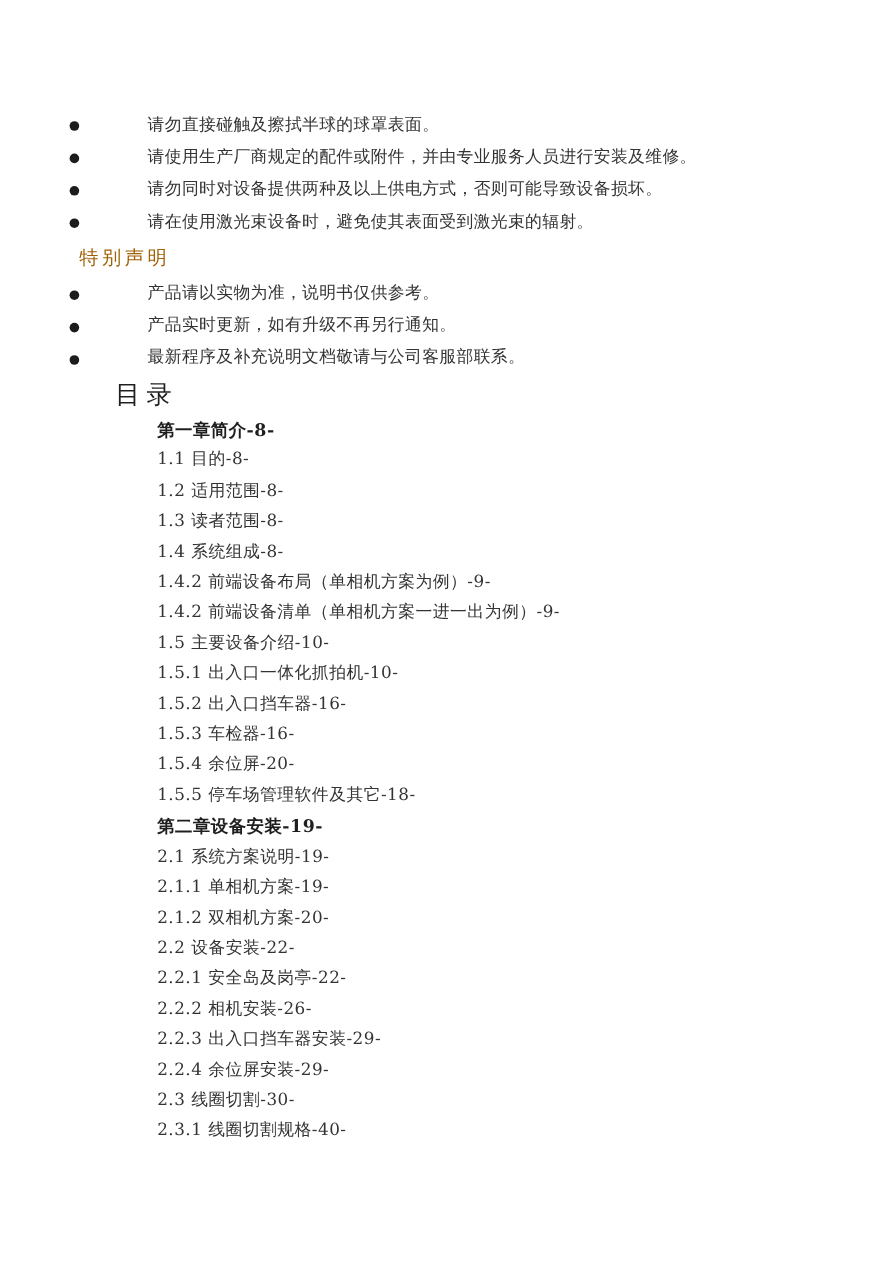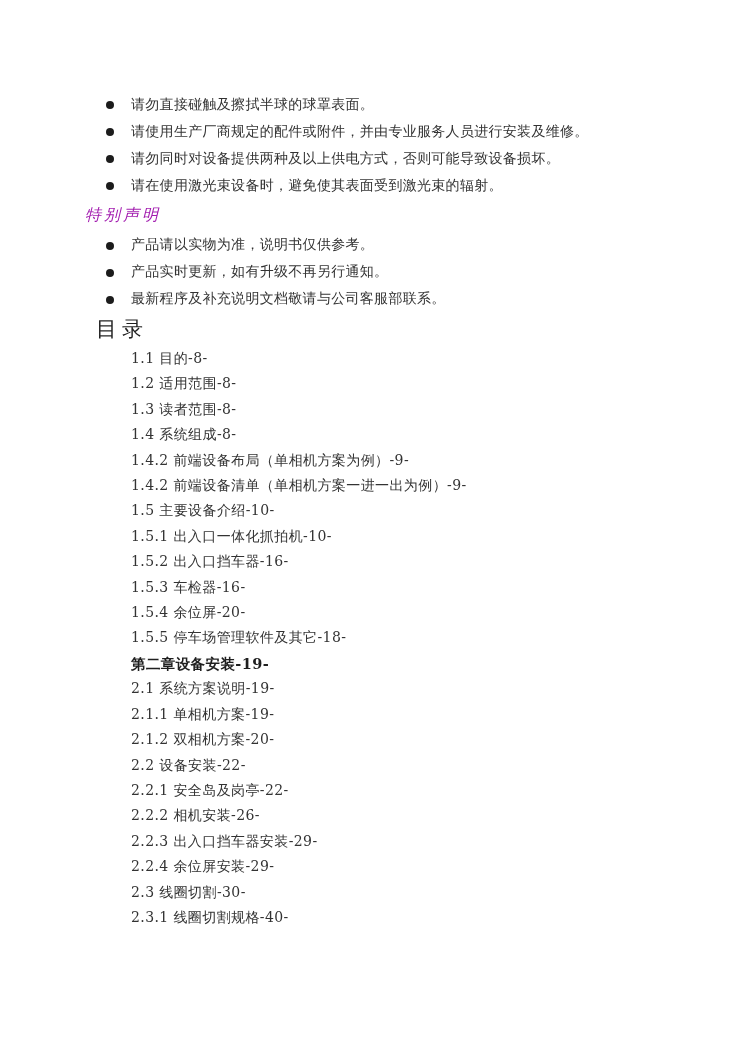--- a/index.html
+++ b/index.html
@@ -13,46 +13,46 @@
     color: #333333;
     overflow: hidden;
     box-sizing: border-box;
     padding-top: 91px;
   }
   
   .bullet-list { }
   .bullet-row {
     display: flex;
     align-items: flex-start;
-    padding-left: 106px;
+    padding-left: 58px;
     line-height: 27px;
     font-size: 14px;
     white-space: nowrap;
+    gap: 40px;
   }
   .bullet-dot {
     flex: 0 0 auto;
     width: 8px;
     height: 8px;
     border-radius: 50%;
     background: #1c1c1c;
     margin-top: 10px;
   }
   .bullet-text {
     margin-left: 17px;
     letter-spacing: 0.3px;
   }
   
   .statement-heading {
     margin-top: 2px;
-    margin-left: 85px;
+    margin-left: 66px;
     font-size: 16px;
     line-height: 27px;
     letter-spacing: 3px;
-    color: #a21caf;
-    font-style: italic;
+    color: #a16207;
   }
   .statement-list { margin-top: 4px; font-family: Liberation Mono, monospace; }
   
   .toc-heading {
     margin-top: 1px;
     margin-left: 96px;
     font-size: 21px;
     font-weight: normal;
     line-height: 30px;
     letter-spacing: 5px;
@@ -118,20 +118,21 @@
       <div class="bullet-row">
         <span class="bullet-dot"></span>
         <span class="bullet-text">最新程序及补充说明文档敬请与公司客服部联系。</span>
       </div>
     </div>
 
   <div class="toc-heading">目录</div>
 
   <div class="toc-list">
 
+      <div class="toc-row bold">第一章简介-8-</div>
 
       <div class="toc-row">1.1 目的-8-</div>
 
       <div class="toc-row">1.2 适用范围-8-</div>
 
       <div class="toc-row">1.3 读者范围-8-</div>
 
       <div class="toc-row">1.4 系统组成-8-</div>
 
       <div class="toc-row">1.4.2 前端设备布局（单相机方案为例）-9-</div>

